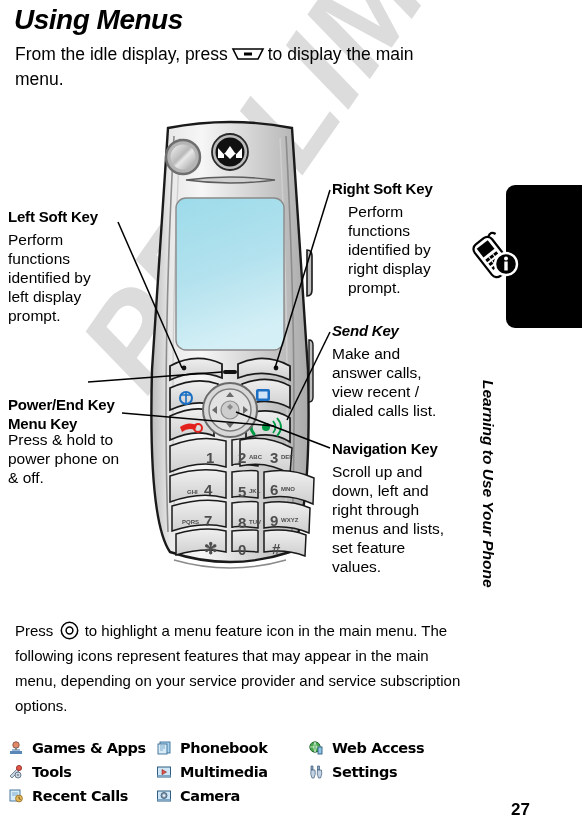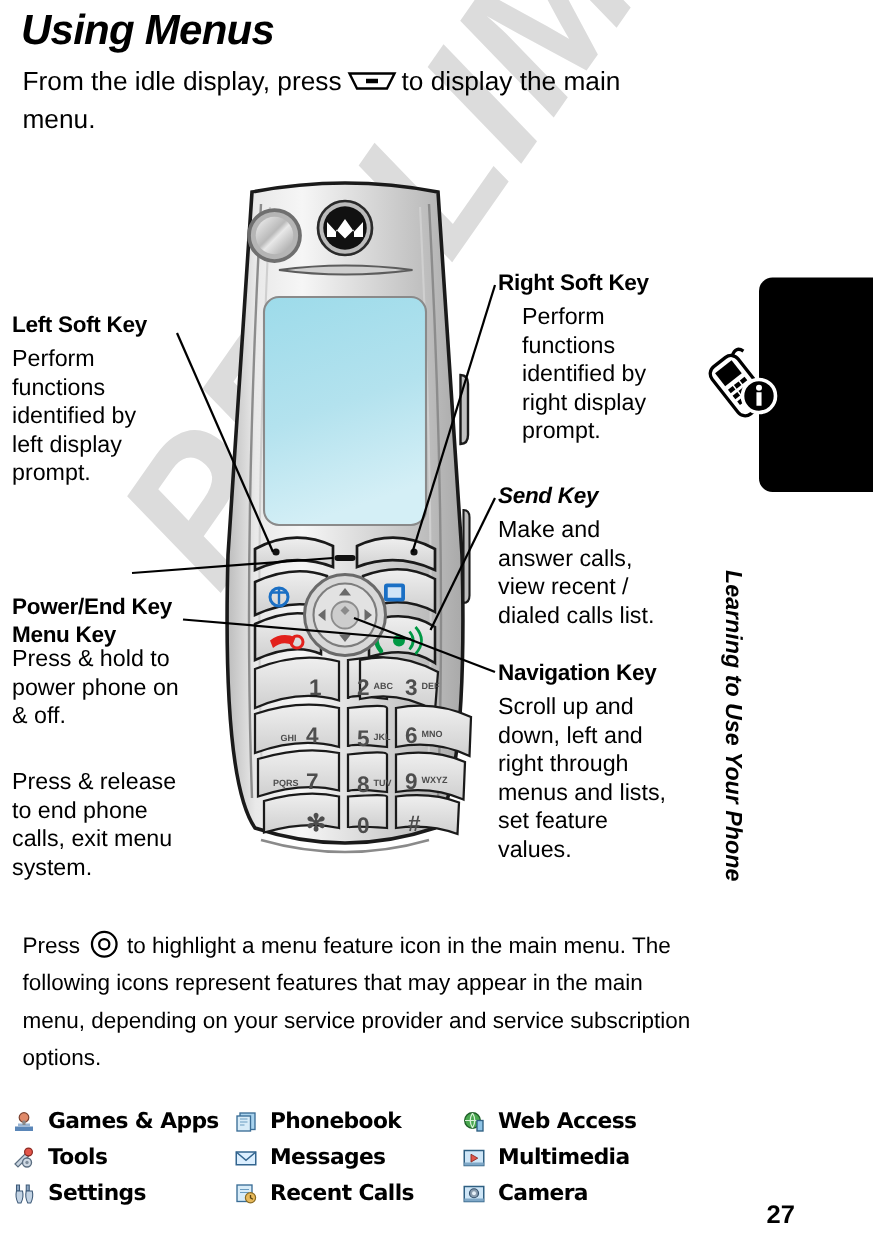--- a/index.html
+++ b/index.html
@@ -364,21 +364,20 @@
       </g>
     </svg>
 
     <div class="callout-h" id="lsk-h">Left Soft Key</div>
     <div class="callout-p" id="lsk-p">Perform functions identified by left display prompt.</div>
 
     <div class="callout-h" id="menu-h">Menu Key</div>
 
     <div class="callout-h" id="pe-h">Power/End Key</div>
     <div class="callout-p" id="pe-p1">Press &amp; hold to power phone on &amp; off.</div>
-    <div class="callout-p" id="pe-p2">Press &amp; release to end phone calls, exit menu system.</div>
 
     <div class="callout-h" id="rsk-h">Right Soft Key</div>
     <div class="callout-p" id="rsk-p">Perform functions identified by right display prompt.</div>
 
     <div class="callout-h" id="send-h">Send Key</div>
     <div class="callout-p" id="send-p">Make and answer calls, view recent / dialed calls list.</div>
 
     <div class="callout-h" id="nav-h">Navigation Key</div>
     <div class="callout-p" id="nav-p">Scroll up and down, left and right through menus and lists, set feature values.</div>
   </div>
@@ -433,29 +432,20 @@
         <svg width="16" height="16" viewBox="0 0 16 16">
             <path d="M2 12 l7 -7 2 2 -7 7 z" fill="#c8d4e0" stroke="#5a6d80" stroke-width="0.8"></path>
             <circle cx="11" cy="4" r="2.6" fill="#e2554a" stroke="#8a2a22" stroke-width="0.8"></circle>
             <circle cx="10" cy="11" r="3" fill="#cfd9e4" stroke="#5a6d80" stroke-width="0.9"></circle>
             <circle cx="10" cy="11" r="1.1" fill="#7e8d9c"></circle>
           </svg>
       </span>
       <span class="icon-label">Tools</span>
     </div>
 
-    <div class="icon-cell">
-      <span class="icon-glyph">
-        <svg width="16" height="16" viewBox="0 0 16 16">
-            <rect x="1.5" y="4" width="13" height="8.5" fill="#dcefff" stroke="#33658f" stroke-width="1"></rect>
-            <path d="M1.5 4 L8 9.5 L14.5 4" fill="none" stroke="#33658f" stroke-width="1"></path>
-          </svg>
-      </span>
-      <span class="icon-label">Messages</span>
-    </div>
 
     <div class="icon-cell">
       <span class="icon-glyph">
         <svg width="16" height="16" viewBox="0 0 16 16">
             <rect x="1.5" y="3" width="13" height="10" fill="#cfe6f7" stroke="#2e5f82" stroke-width="1"></rect>
             <rect x="1.5" y="11" width="13" height="2" fill="#7fa8c8"></rect>
             <path d="M6 5.5 l4.5 2.6 -4.5 2.6 z" fill="#e2554a" stroke="#8a2a22" stroke-width="0.6"></path>
           </svg>
       </span>
       <span class="icon-label">Multimedia</span>

